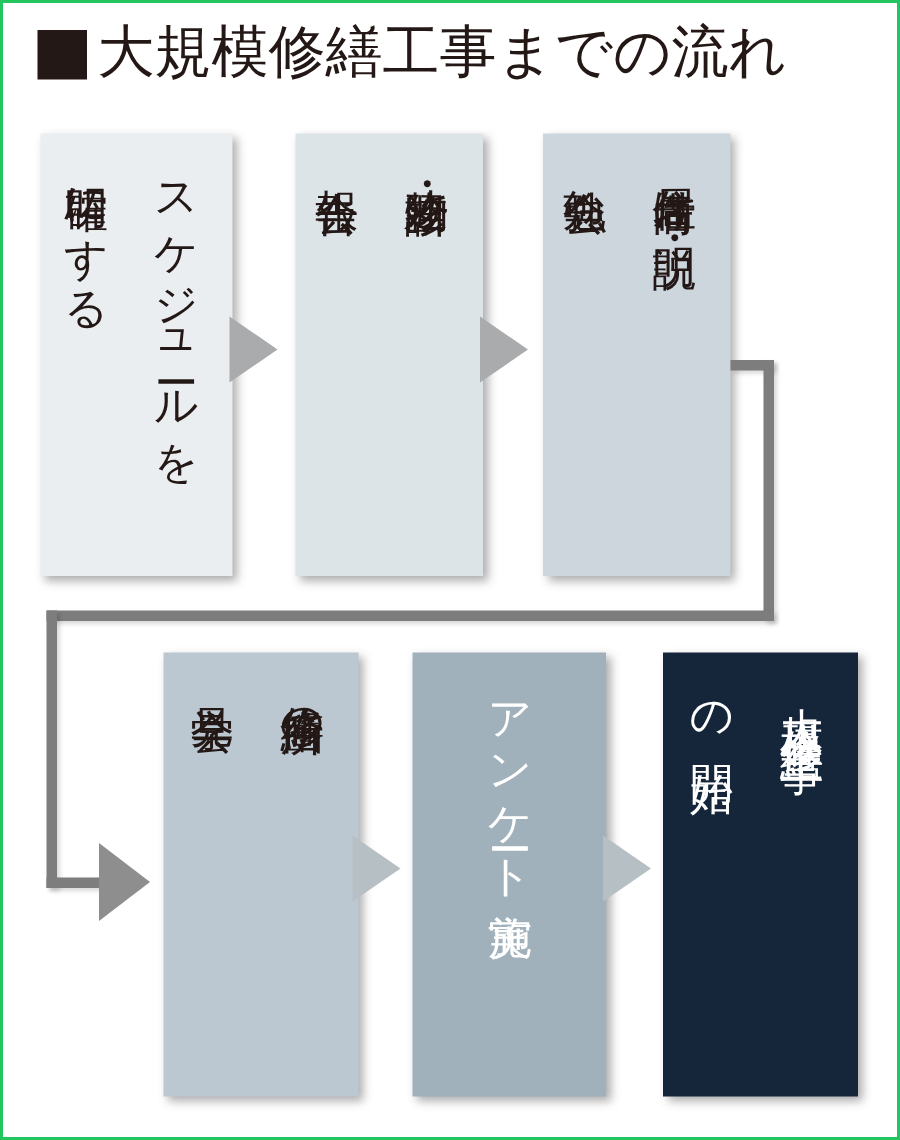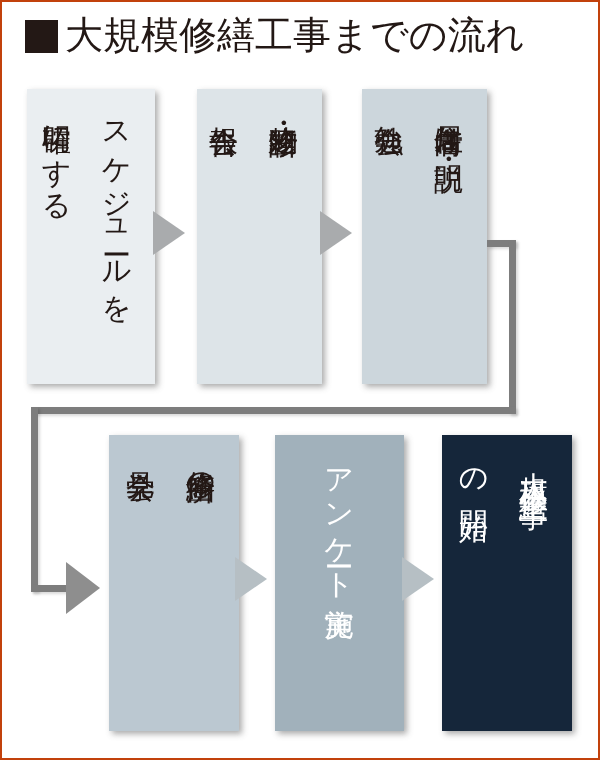--- a/index.html
+++ b/index.html
@@ -1,19 +1,19 @@
 <!DOCTYPE html>
 <html><head>
 <meta charset="utf-8">
 <style>
   html,body{margin:0;padding:0;background:#ffffff;}
   body{font-family:"Liberation Serif","DejaVu Serif",serif;}
   .canvas{
     position:relative;width:600px;height:760px;background:#ffffff;
-    box-sizing:border-box;border:2px solid #c2410c;overflow:hidden;
+    box-sizing:border-box;border:2px solid #22c55e;overflow:hidden;
   }
   
   .title{
     position:absolute;left:23px;top:12px;display:flex;align-items:flex-start;
     gap:7px;
   }
   .title .bullet{
     width:33px;height:33px;background:#231815;margin-top:6px;flex:0 0 auto;
   }
   .title .title-text{

